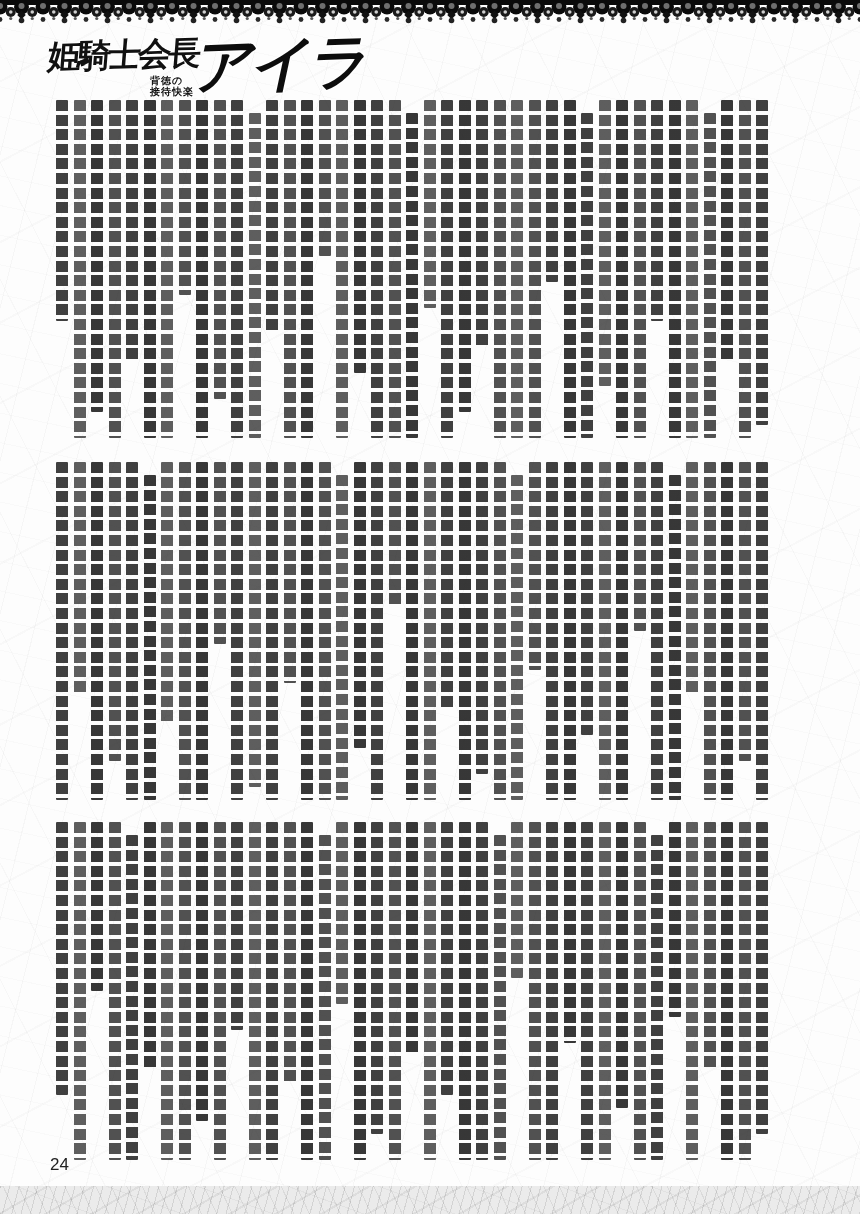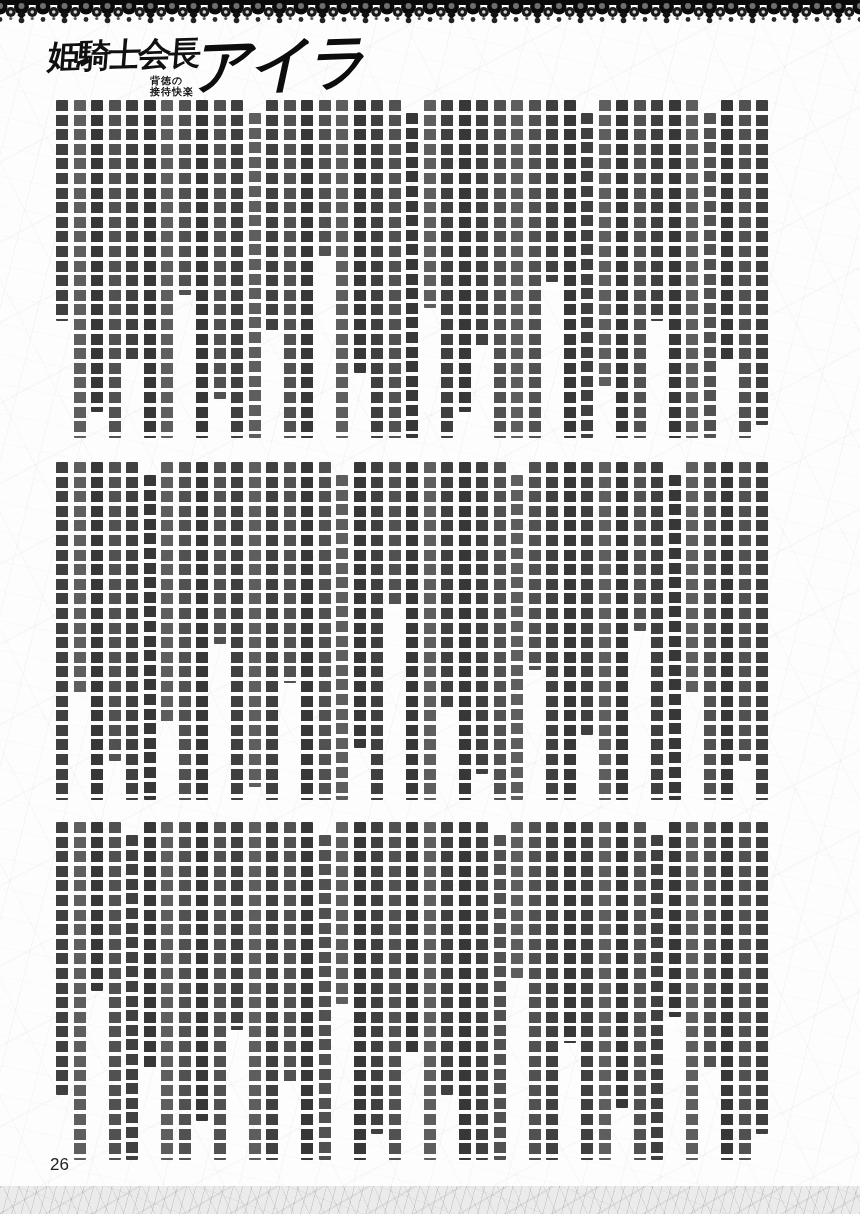--- a/index.html
+++ b/index.html
@@ -242,17 +242,17 @@
       <div class="tline" style="margin-top: 0px; height: 338px;"></div>
       <div class="tline" style="margin-top: 0px; height: 338px;"></div>
       <div class="tline" style="margin-top: 0px; height: 247px;"></div>
       <div class="tline" style="margin-top: 13px; height: 325px;"></div>
       <div class="tline" style="margin-top: 0px; height: 338px;"></div>
       <div class="tline" style="margin-top: 0px; height: 169px;"></div>
       <div class="tline" style="margin-top: 0px; height: 338px;"></div>
       <div class="tline" style="margin-top: 0px; height: 273px;"></div>
     </div>
 
-  <div class="page-number">26</div>
+  <div class="page-number">24</div>
 
   <div class="footer-strip"></div>
 
 </div>
 
 </body></html>

